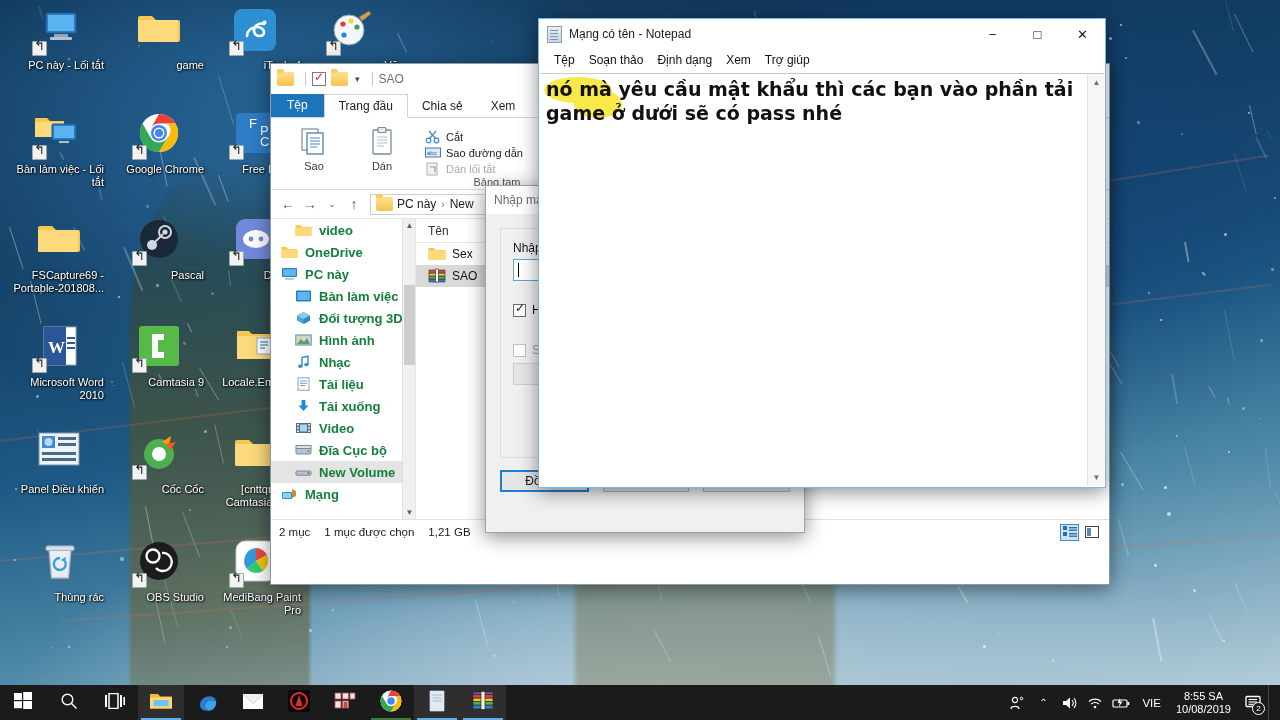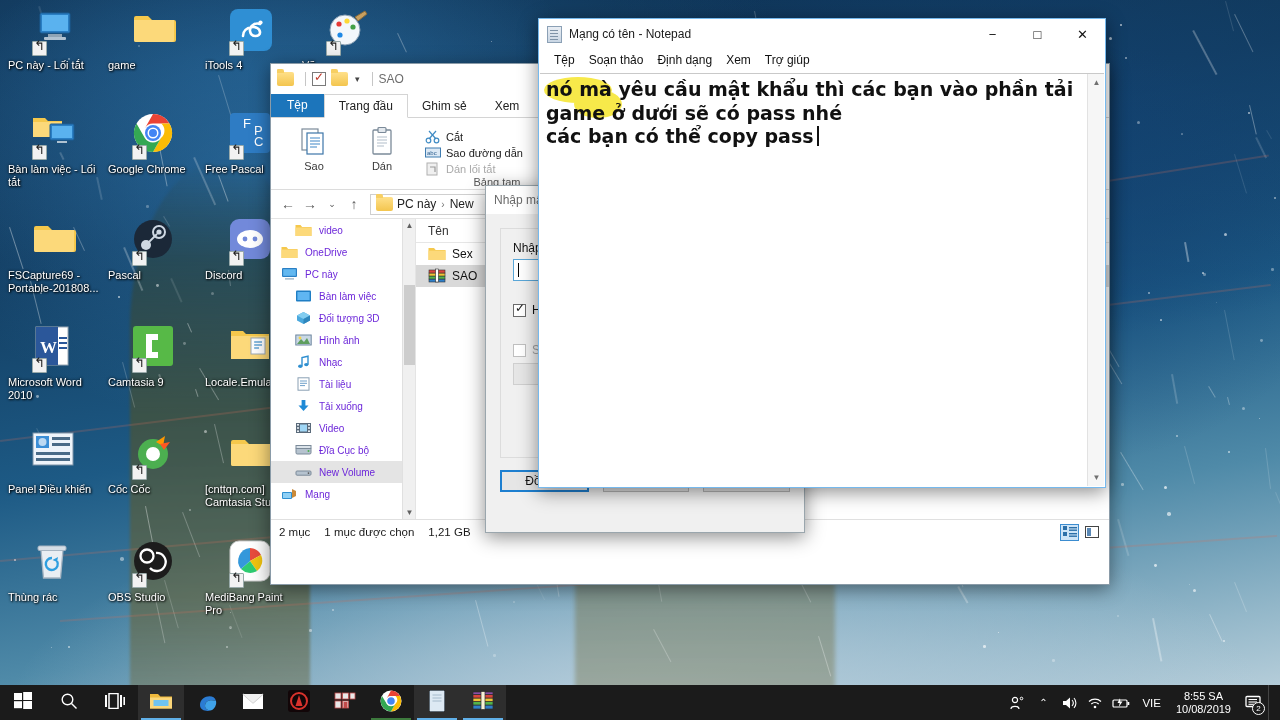--- a/index.html
+++ b/index.html
@@ -35,21 +35,21 @@
     position:absolute; left:575px; bottom:0; width:260px; height:620px;
     background:linear-gradient(180deg, rgba(70,90,80,0) 0%, rgba(74,92,74,.42) 25%, rgba(104,112,86,.62) 60%, rgba(142,146,118,.55) 100%);
     border-radius:46% 54% 6% 6% / 26% 24% 3% 3%;
     filter:blur(2px);
   }
   .streak { position:absolute; background:rgba(255,255,255,.55); transform-origin:0 0; }
   .rstreak { position:absolute; background:rgba(214,110,90,.55); transform-origin:0 0; height:2px; filter:blur(.7px); }
   .spark { position:absolute; background:rgba(255,255,255,.85); border-radius:50%; }
 
   
-  .dicon { position:absolute; width:96px; text-align:left; cursor:pointer; }
+  .dicon { position:absolute; width:96px; text-align:right; cursor:pointer; }
   .dicon .glyph { width:48px; height:48px; margin:0 auto 3px; position:relative; }
   .dicon .lbl {
     color:#fff; font-size:11px; line-height:13px;
     text-shadow:1px 1px 2px rgba(0,0,0,.95), 0 0 3px rgba(0,0,0,.9);
     word-wrap:break-word;
   }
   .shortcut-arrow {
     position:absolute; left:0; bottom:0; width:15px; height:15px;
     background:#f2f2f2; border:1px solid #9aa; border-radius:1px;
   }
@@ -89,21 +89,21 @@
   .ex-nav { height:28px; display:flex; align-items:center; padding:0 6px; background:#fff; }
   .nav-btn { width:22px; height:20px; display:flex; align-items:center; justify-content:center; font-size:14px; color:#5a5a5a; cursor:pointer; }
   .crumb {
     flex:1; height:21px; border:1px solid #cfcfcf; background:#fff; margin-left:5px;
     display:flex; align-items:center; padding:0 5px; font-size:12px; color:#222;
   }
   .crumb .sep { color:#777; margin:0 5px; font-size:10px; }
 
   .ex-body { display:flex; height:301px; background:#fff; border-top:1px solid #e4e4e4; }
   .ex-tree { width:145px; border-right:1px solid #e4e4e4; overflow:hidden; position:relative; }
-  .tree-item { height:22px; display:flex; align-items:center; padding-left:10px; font-size:10px; color:#6d28d9; cursor:pointer; }
+  .tree-item { height:22px; display:flex; align-items:center; padding-left:10px; font-size:13px; color:#15803d; cursor:pointer;font-weight:bold; }
   .tree-item.indent { padding-left:24px; }
   .tree-item.sel { background:#e4e4e4; }
   .tree-item .ti { width:17px; height:15px; margin-right:7px; flex:0 0 17px; }
   .tree-scroll { position:absolute; right:0; top:0; width:13px; height:100%; background:#f0f0f0; border-left:1px solid #e0e0e0; }
   .ts-thumb { position:absolute; left:1px; top:66px; width:11px; height:80px; background:#cdcdcd; }
   .ts-arr { position:absolute; left:0; width:13px; height:13px; font-size:8px; color:#606060; text-align:center; line-height:13px; }
 
   .ex-files { flex:1; position:relative; }
   .fl-head { height:24px; border-bottom:1px solid #e6e6e6; display:flex; align-items:center; padding-left:12px; font-size:12px; color:#333; }
   .fl-row { height:22px; display:flex; align-items:center; padding-left:12px; font-size:12px; color:#111; cursor:pointer; }
@@ -628,21 +628,21 @@
     <div class="qat-chk"></div>
     <div class="qat-ico"></div>
     <div class="qat-dd">▾</div>
     <div class="qat-sep"></div>
     <div class="ex-title-text">SAO</div>
   </div>
 
   <div class="ex-tabs" id="ex-tabs">
       <div class="ex-tab file"><span>Tệp</span></div>
       <div class="ex-tab active"><span>Trang đầu</span></div>
-      <div class="ex-tab"><span>Ghim sẻ</span></div>
+      <div class="ex-tab"><span>Chia sẻ</span></div>
       <div class="ex-tab"><span>Xem</span></div>
     </div>
 
   <div class="ex-ribbon">
     <div class="rb-group" style="width:440px; justify-content:flex-start; flex-direction:row; align-items:flex-start; padding-top:4px;">
       <div class="rb-big" style="margin-right:6px;">
         <svg width="32" height="32" viewBox="0 0 32 32">
           <rect x="4" y="3" width="16" height="21" fill="#fff" stroke="#7b8a99" stroke-width="1.2"></rect>
           <rect x="9" y="7" width="16" height="21" fill="#fff" stroke="#3d76a8" stroke-width="1.2"></rect>
           <g stroke="#5f9bd1" stroke-width="1.2">
@@ -930,21 +930,20 @@
       <div class="np-mi"><span>Tệp</span></div>
       <div class="np-mi"><span>Soạn thảo</span></div>
       <div class="np-mi"><span>Định dạng</span></div>
       <div class="np-mi"><span>Xem</span></div>
       <div class="np-mi"><span>Trợ giúp</span></div>
     </div>
   <div class="np-area">
     <div class="np-text" id="np-text">
         <div class="np-line"><span class="hl" style="left:-2px;top:-1px;width:68px;height:26px;"></span><span class="tx">nó mà yêu cầu mật khẩu thì các bạn vào phần tải</span></div>
         <div class="np-line"><span class="hl" style="left:28px;top:-12px;width:48px;height:28px;"></span><span class="tx">game ở dưới sẽ có pass nhé</span></div>
-        <div class="np-line"><span class="tx">các bạn có thể copy pass</span><span class="np-caret"></span></div>
       </div>
     <div class="np-sb">
       <div class="a" style="top:0">▲</div>
       <div class="a" style="bottom:0">▼</div>
     </div>
   </div>
 </div>
 
 <div id="taskbar">
   <div id="tb-items" style="display:flex;">

